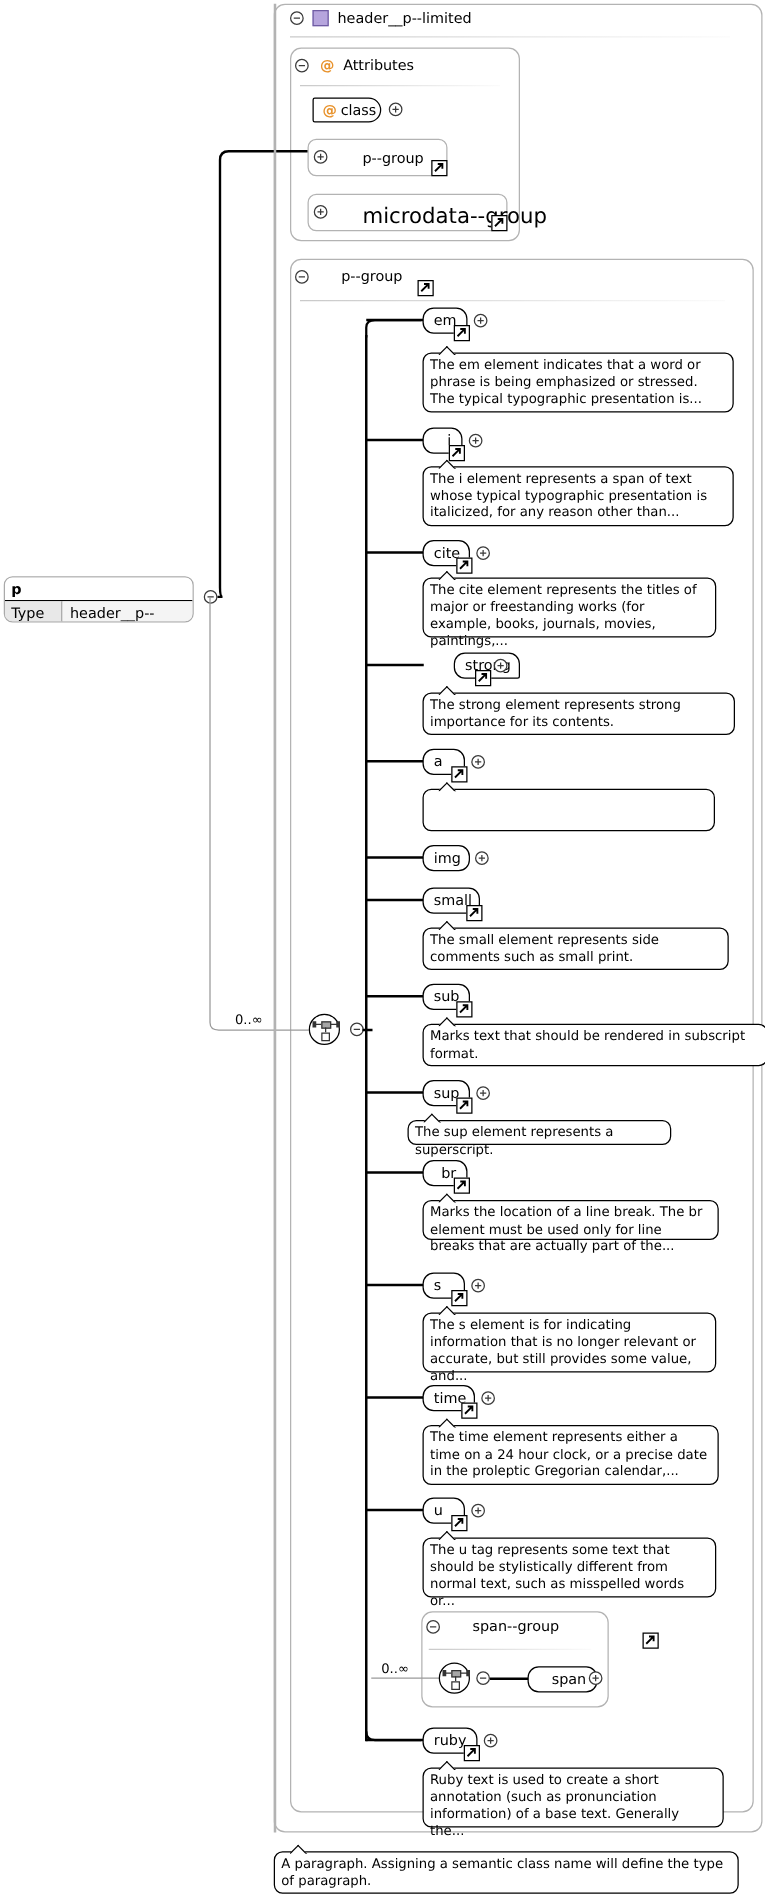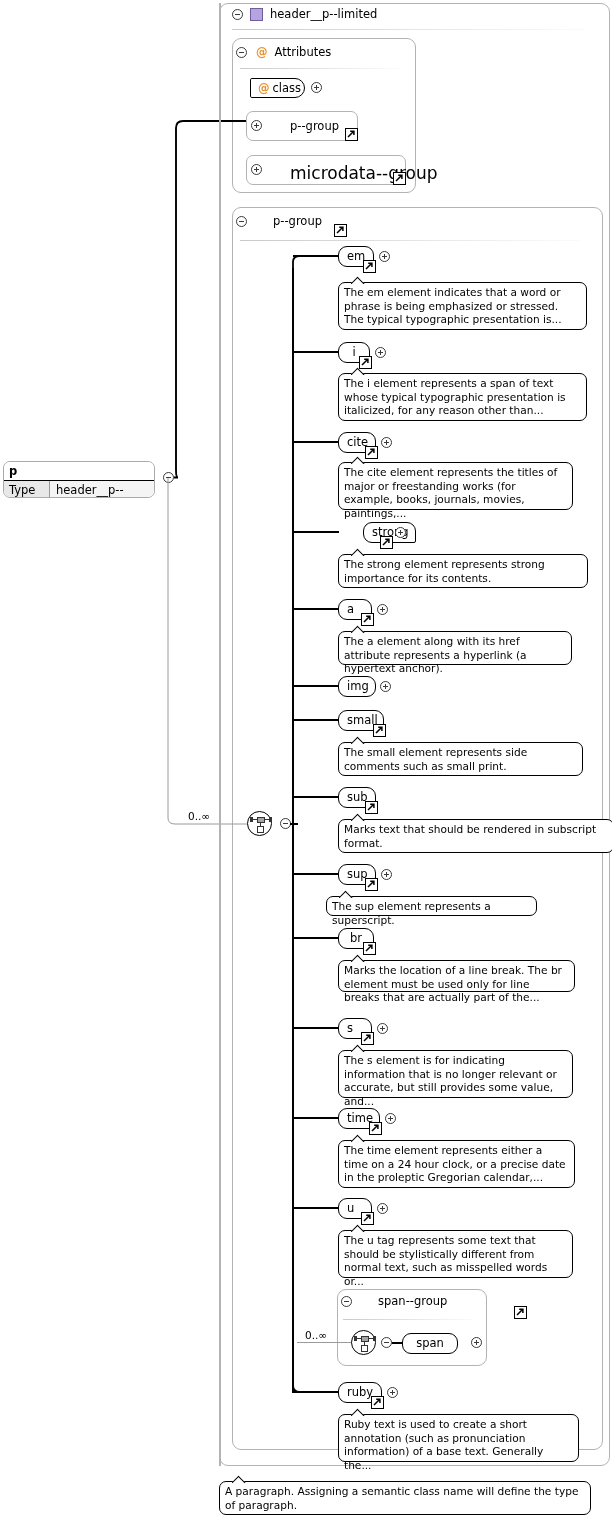--- a/index.html
+++ b/index.html
@@ -23,21 +23,21 @@
     position:absolute;
     border:1.6px solid #000;
     border-radius:9px;
     background:#fff;
     height:21px;
     line-height:19px;
     padding:0 8px;
     font-size:11.5px;
     white-space:nowrap;
     box-sizing:border-box;
-    text-align:center;
+    text-align:right;
   }
   .pill.sq-br{border-bottom-right-radius:2px;}
 
   
   .attr-pill{
     position:absolute;
     border:1.6px solid #000;
     border-radius:2px 11px 11px 2px;
     background:#fff;
     height:20px;
@@ -371,21 +371,20 @@
     <span>a</span>
   </div>
   <span class="linkbadge" style="left:361px;top:613px;">
     <svg width="10" height="10" viewBox="0 0 10 10">
         <path d="M2 8 L7.5 2.5 M4.2 2.2 L7.9 2.2 L7.9 5.9" stroke="#000" stroke-width="1.5" fill="none"></path>
       </svg>
   </span>
   <span class="plus-ic ic-abs" style="left:377px;top:604px;"></span>
   <div class="doc" style="left:338px;top:631px;width:234px;height:34px;">
     <span class="tail"></span>
-    <span>The a element along with its href attribute represents a hyperlink (a hypertext anchor).</span>
   </div>
 
   <div class="hline" style="left:293px;top:685px;width:46px;"></div>
   <div class="pill" style="left:338px;top:676px;width:38px;">
     <span>img</span>
   </div>
   <span class="plus-ic ic-abs" style="left:380px;top:681px;"></span>
 
   <div class="hline" style="left:293px;top:719px;width:46px;"></div>
   <div class="pill sq-br" style="left:338px;top:710px;width:46px;">
@@ -509,21 +508,21 @@
     <span class="ldot"></span>
       <span class="lwhisk"></span>
     <span class="top"></span>
       <span class="stem"></span>
       <span class="bot"></span>
     <span class="rwhisk"></span>
       <span class="rdot"></span>
   </div>
   <span class="minus-ic ic-abs" style="left:381px;top:1337px;"></span>
   <div class="hline" style="left:392px;top:1342px;width:32px;"></div>
-  <div class="pill" style="left:402px;top:1333px;width:56px;">
+  <div class="pill" style="left:422px;top:1333px;width:56px;">
     <span>span</span>
   </div>
   <span class="plus-ic ic-abs" style="left:471px;top:1337px;"></span>
 
   <div class="hline" style="left:293px;top:1391px;width:46px;"></div>
   <div class="pill sq-br" style="left:338px;top:1382px;width:44px;">
     <span>ruby</span>
   </div>
   <span class="linkbadge" style="left:371px;top:1396px;">
     <svg width="10" height="10" viewBox="0 0 10 10">

